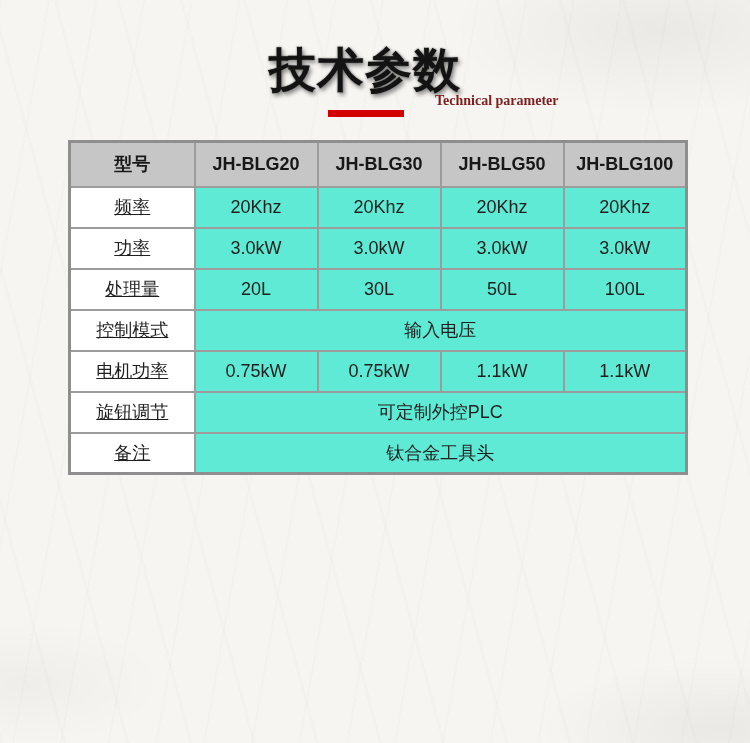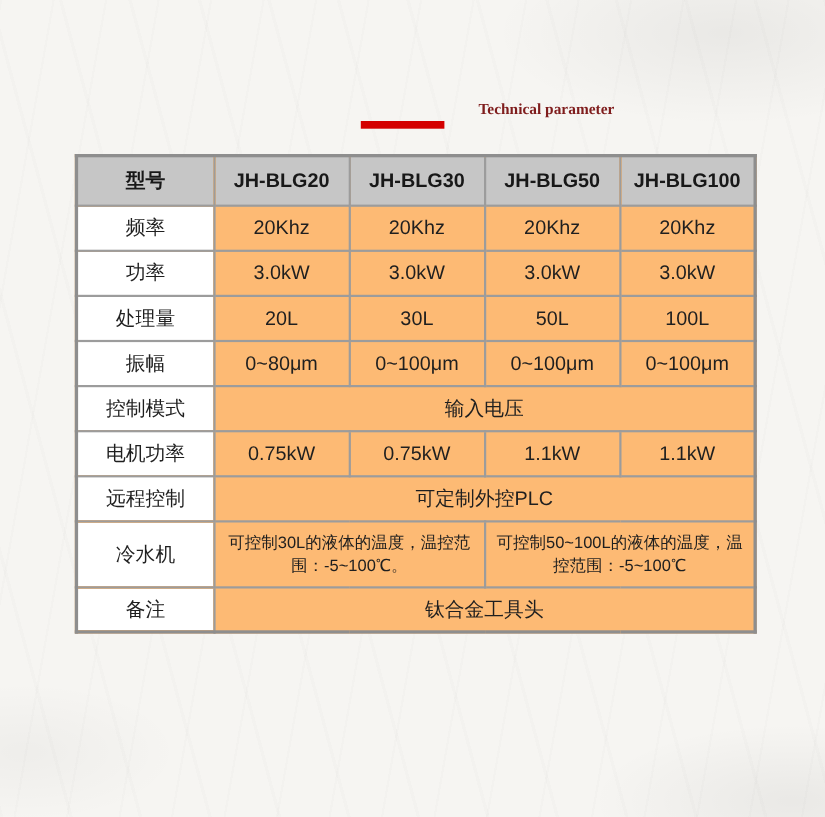--- a/index.html
+++ b/index.html
@@ -66,21 +66,21 @@
     white-space: nowrap;
   }
 
   table.spec-table {
     position: absolute;
     top: 140px;
     left: 68px;
     width: 617px;
     border-collapse: collapse;
     table-layout: fixed;
-    background: #fdba74;
+    background: #5eead4;
     border: 3px solid #8e8e8e;
   }
   table.spec-table col.c-label { width: 125px; }
   table.spec-table col.c-val   { width: 123px; }
   table.spec-table th,
   table.spec-table td {
     border: 2px solid #9c9c9c;
     text-align: center;
     vertical-align: middle;
     padding: 1px 4px;
@@ -100,33 +100,35 @@
   table.spec-table tbody tr {
     height: 41px;
   }
   table.spec-table tbody tr.tall-row {
     height: 60px;
   }
   table.spec-table tbody th.row-label {
     font-weight: 400;
     background: #ffffff;
     font-size: 18px;
+    text-decoration: underline;
   }
   table.spec-table td.small-text {
     font-size: 15px;
     line-height: 1.4;
     padding: 2px 5px;
   }
 </style>
 </head>
 <body>
 
 <div class="texture"></div>
 
 <div class="title-block">
+  <h1 class="page-title">技术参数</h1>
   <div class="title-underline" style="background: rgb(212, 0, 0);"></div>
   <div class="page-subtitle">Technical parameter</div>
 </div>
 
 <table class="spec-table">
   <colgroup>
     <col class="c-label">
       <col class="c-val">
       <col class="c-val">
       <col class="c-val">
@@ -157,44 +159,32 @@
         <td>3.0kW</td>
       </tr>
       <tr>
         <th scope="row" class="row-label">处理量</th>
         <td>20L</td>
         <td>30L</td>
         <td>50L</td>
         <td>100L</td>
       </tr>
       <tr>
-        <th scope="row" class="row-label">振幅</th>
-        <td>0~80μm</td>
-        <td>0~100μm</td>
-        <td>0~100μm</td>
-        <td>0~100μm</td>
-      </tr>
-      <tr>
         <th scope="row" class="row-label">控制模式</th>
         <td colspan="4">输入电压</td>
       </tr>
       <tr>
         <th scope="row" class="row-label">电机功率</th>
         <td>0.75kW</td>
         <td>0.75kW</td>
         <td>1.1kW</td>
         <td>1.1kW</td>
       </tr>
       <tr>
-        <th scope="row" class="row-label">远程控制</th>
+        <th scope="row" class="row-label">旋钮调节</th>
         <td colspan="4">可定制外控PLC</td>
-      </tr>
-      <tr class="tall-row">
-        <th scope="row" class="row-label">冷水机</th>
-        <td colspan="2" class="small-text">可控制30L的液体的温度，温控范围：-5~100℃。</td>
-        <td colspan="2" class="small-text">可控制50~100L的液体的温度，温控范围：-5~100℃</td>
       </tr>
       <tr>
         <th scope="row" class="row-label">备注</th>
         <td colspan="4">钛合金工具头</td>
       </tr>
     </tbody>
 </table>
 
 </body></html>

